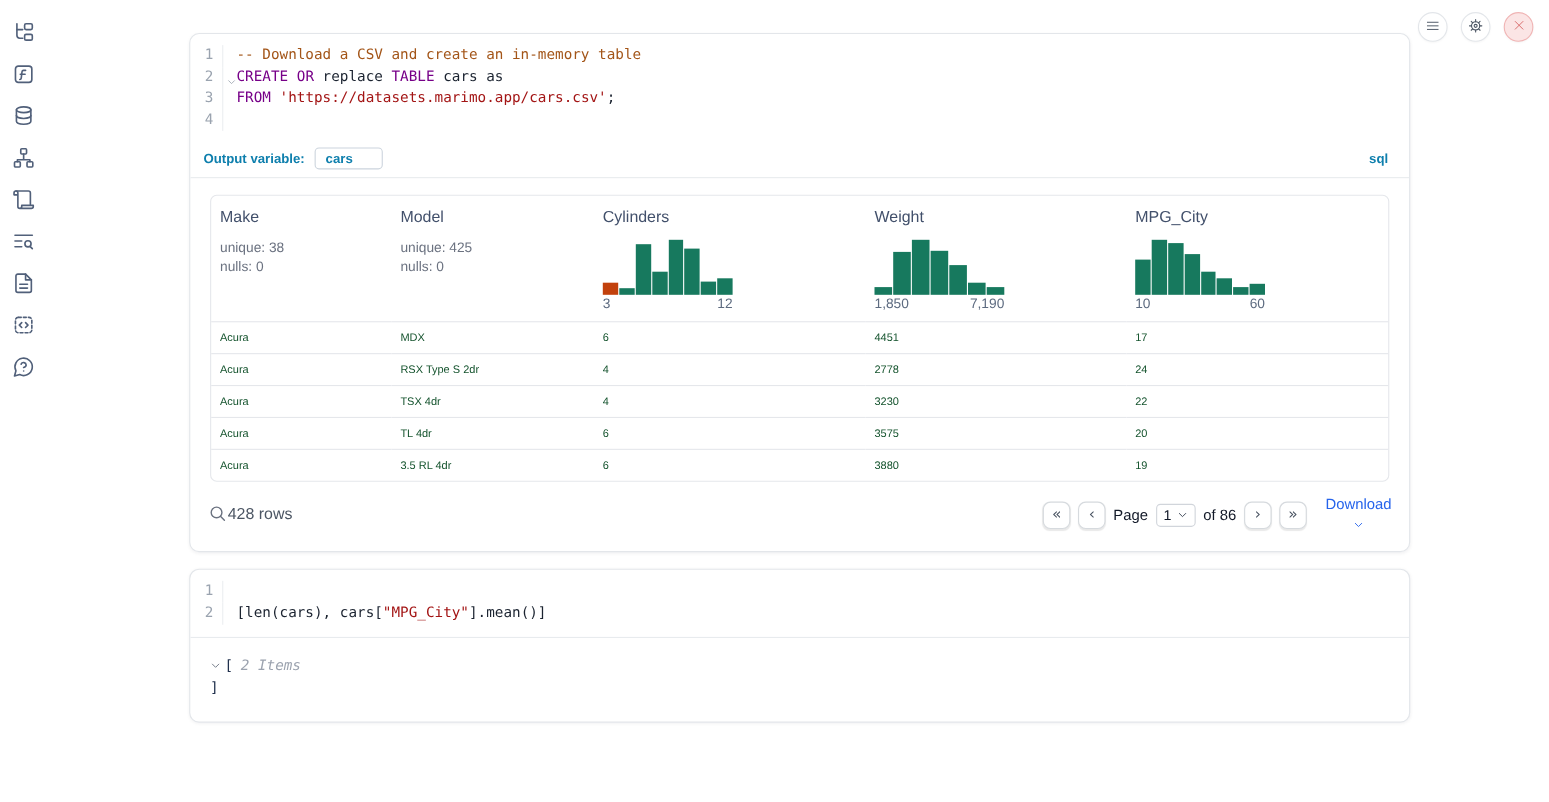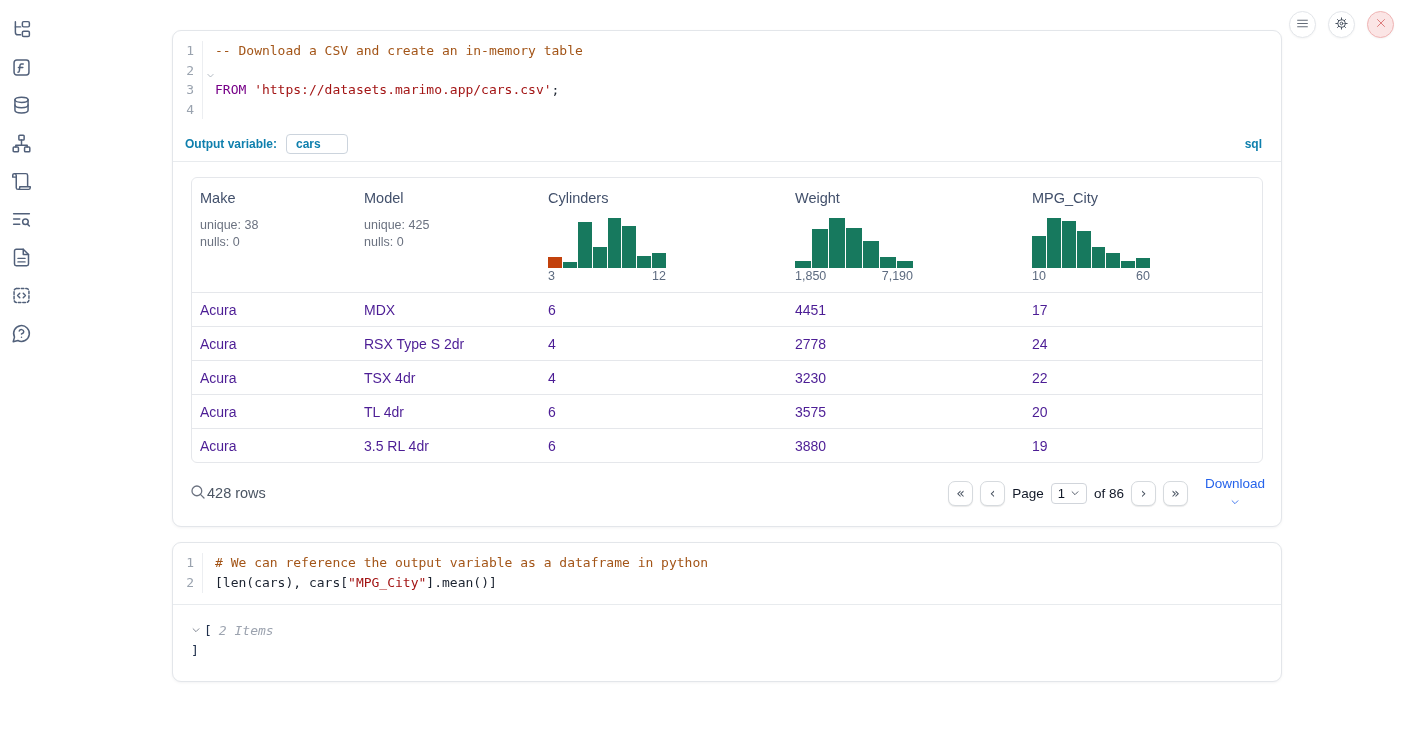--- a/index.html
+++ b/index.html
@@ -59,21 +59,21 @@
   .tbl th { text-align:left; vertical-align:top; font-weight:normal;
     padding:12px 8px 9px; cursor:pointer; }
   .col-title { font-size:14.5px; color:#42506b; }
   .col-stats { margin-top:11px; font-size:12.5px; color:#6b7280; line-height:17px; }
   .hist { margin-top:12px; width:118px; }
   .hist-bars { display:flex; align-items:flex-end; gap:1px; height:50px; }
   .hist-bar { flex:1; background:var(--green); }
   .hist-bar.hl { background:var(--orange); }
   .hist-labels { display:flex; justify-content:space-between;
     font-size:12.5px; color:#5d6b80; margin-top:1px; }
-  .tbl td { padding:8.5px 8px; font-size:14px; color:#4c1d95;
+  .tbl td { padding:8.5px 8px; font-size:10px; color:#14532d;
     border-top:1px solid #e5e7eb; }
   .tbl tbody tr { cursor:pointer; }
 
   
   .table-footer { display:flex; align-items:center; padding:13px 16px 16px; }
   .search-btn { border:none; background:none; cursor:pointer; display:flex; }
   .search-btn svg { width:18px; height:18px; stroke:#6b7280; fill:none;
     stroke-width:1.7; stroke-linecap:round; }
   .rows-count { font-size:14.5px; color:#4b5563; }
   .pager { margin-left:auto; display:flex; align-items:center; gap:7px; }
@@ -201,20 +201,21 @@
   <section class="cell">
     <div class="code-area" id="sql-code">
         <div class="code-line">
           <span class="ln">1</span>
           <span class="code-text"><span class="cmt">-- Download a CSV and create an in-memory table</span></span>
         </div>
         <div class="code-line">
           <span class="ln">2<span class="fold"><svg viewBox="0 0 24 24">
                 <path d="m5 9 7 7 7-7"></path>
               </svg></span></span>
+          <span class="code-text"><span class="kw">CREATE</span><span> </span><span class="kw">OR</span><span> replace </span><span class="kw">TABLE</span><span> cars as</span></span>
         </div>
         <div class="code-line">
           <span class="ln">3</span>
           <span class="code-text"><span class="kw">FROM</span><span> </span><span class="str">'https://datasets.marimo.app/cars.csv'</span><span>;</span></span>
         </div>
         <div class="code-line">
           <span class="ln">4</span>
         </div>
       </div>
 
@@ -376,21 +377,20 @@
               </svg></span>
         </a>
       </div>
     </div>
   </section>
 
   <section class="cell">
     <div class="code-area" id="py-code">
         <div class="code-line">
           <span class="ln">1</span>
-          <span class="code-text"><span class="cmt"># We can reference the output variable as a dataframe in python</span></span>
         </div>
         <div class="code-line">
           <span class="ln">2</span>
           <span class="code-text"><span>[len(cars), cars[</span><span class="str">"MPG_City"</span><span>].mean()]</span></span>
         </div>
       </div>
 
     <div class="tree-output">
       <div class="tree-head">
         <button class="tree-toggle">

